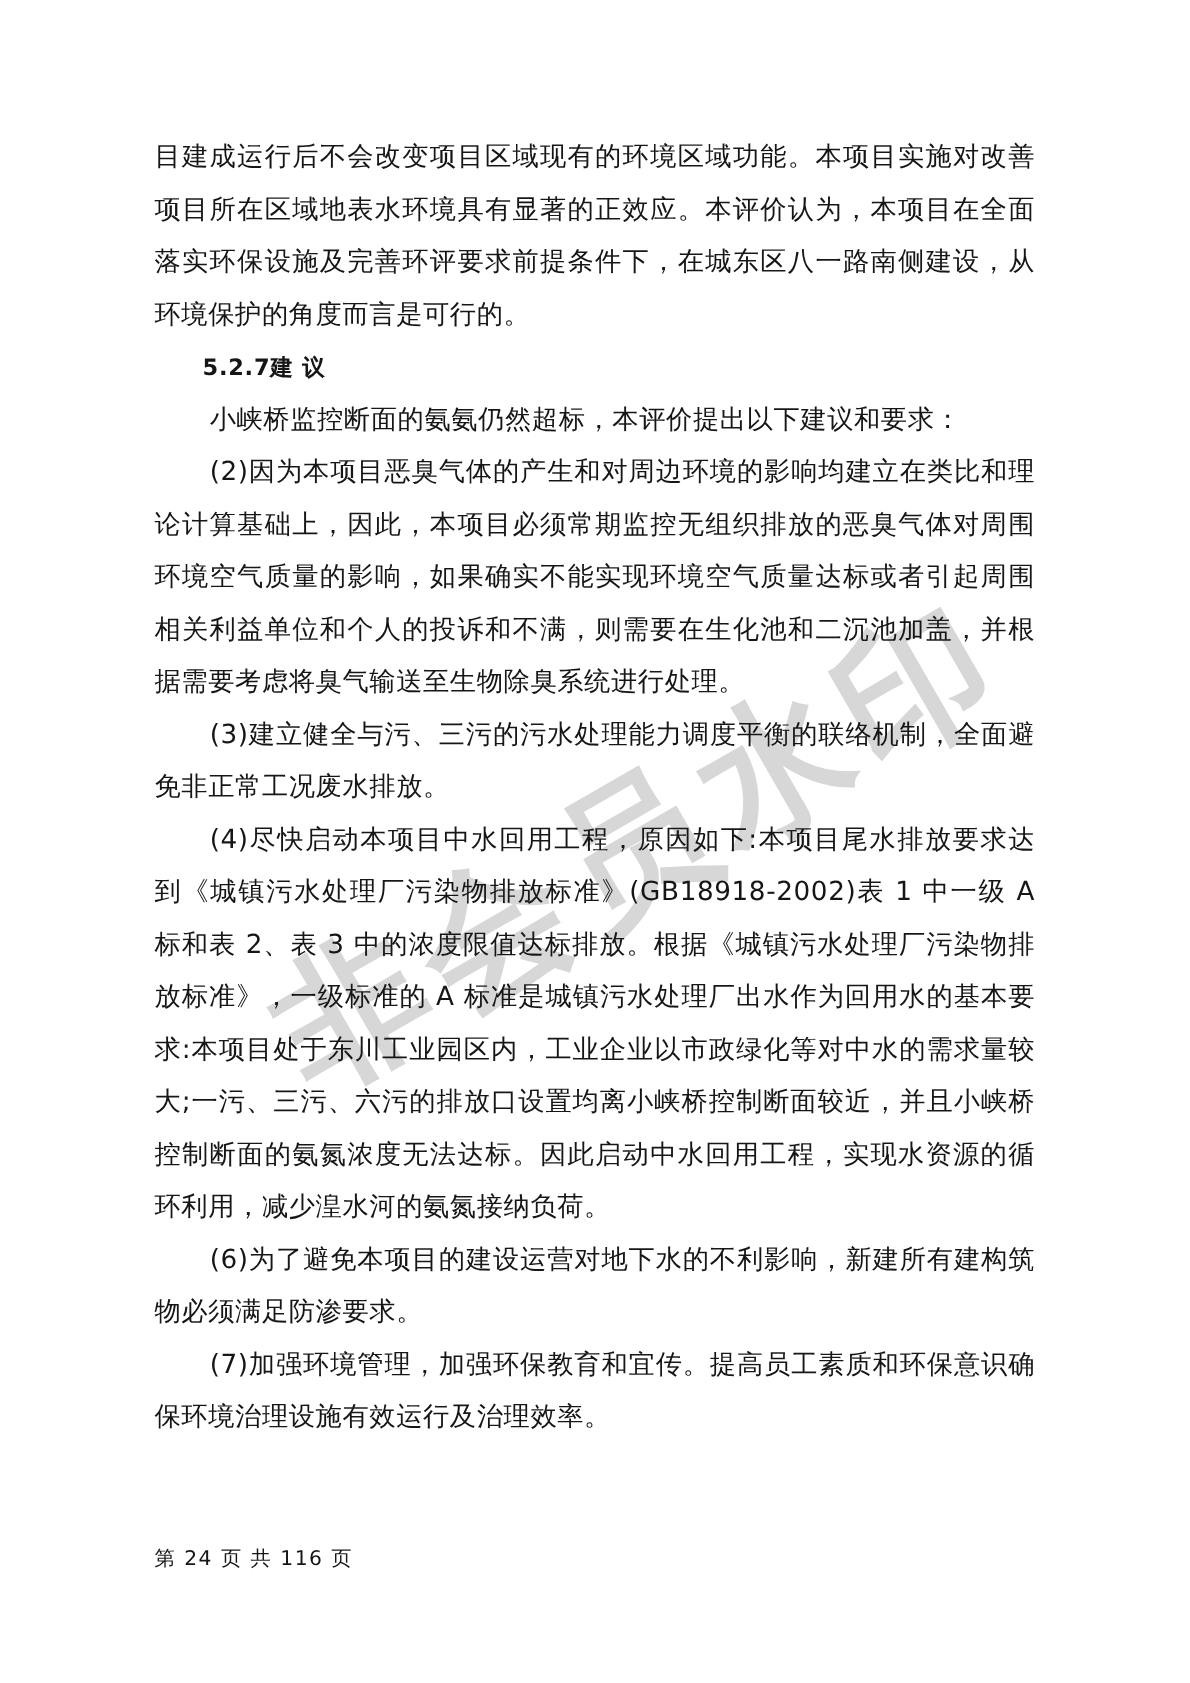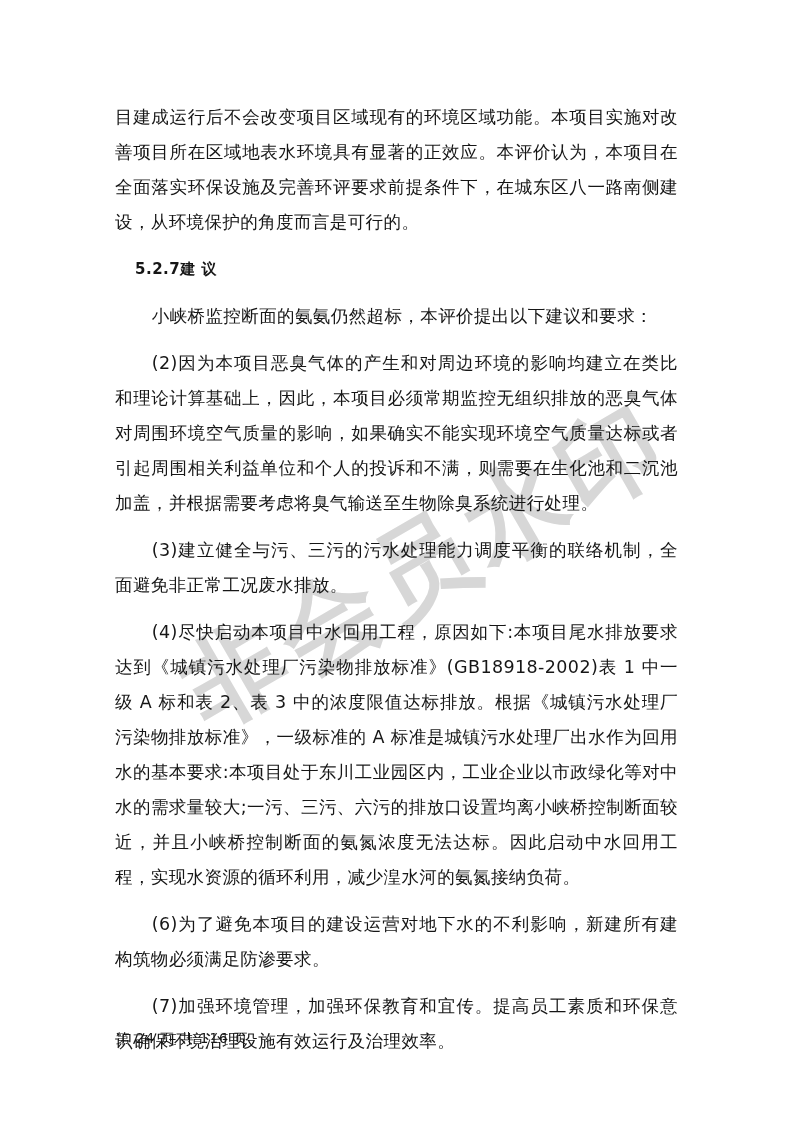--- a/index.html
+++ b/index.html
@@ -35,36 +35,36 @@
   .content {
     position: relative;
     z-index: 1;
     padding: 88px 103px 0 103px;
     font-size: 17.5px;
     line-height: 35px;
     letter-spacing: 0.4px;
     text-align: justify;
   }
   .para {
-    margin: 12px;
+    margin: 0;
   }
   .para.indent {
     text-indent: 2.1em;
   }
   .section-heading {
     margin: 0;
     padding-left: 32px;
     font-size: 15px;
     font-weight: bold;
     line-height: 35px;
     letter-spacing: 0.5px;
   }
   .page-footer {
     position: absolute;
-    left: 116px;
+    left: 103px;
     top: 1030px;
     z-index: 1;
     font-size: 13.5px;
     letter-spacing: 1px;
     color: #161616;
   }
 </style>
 </head>
 <body>
 

